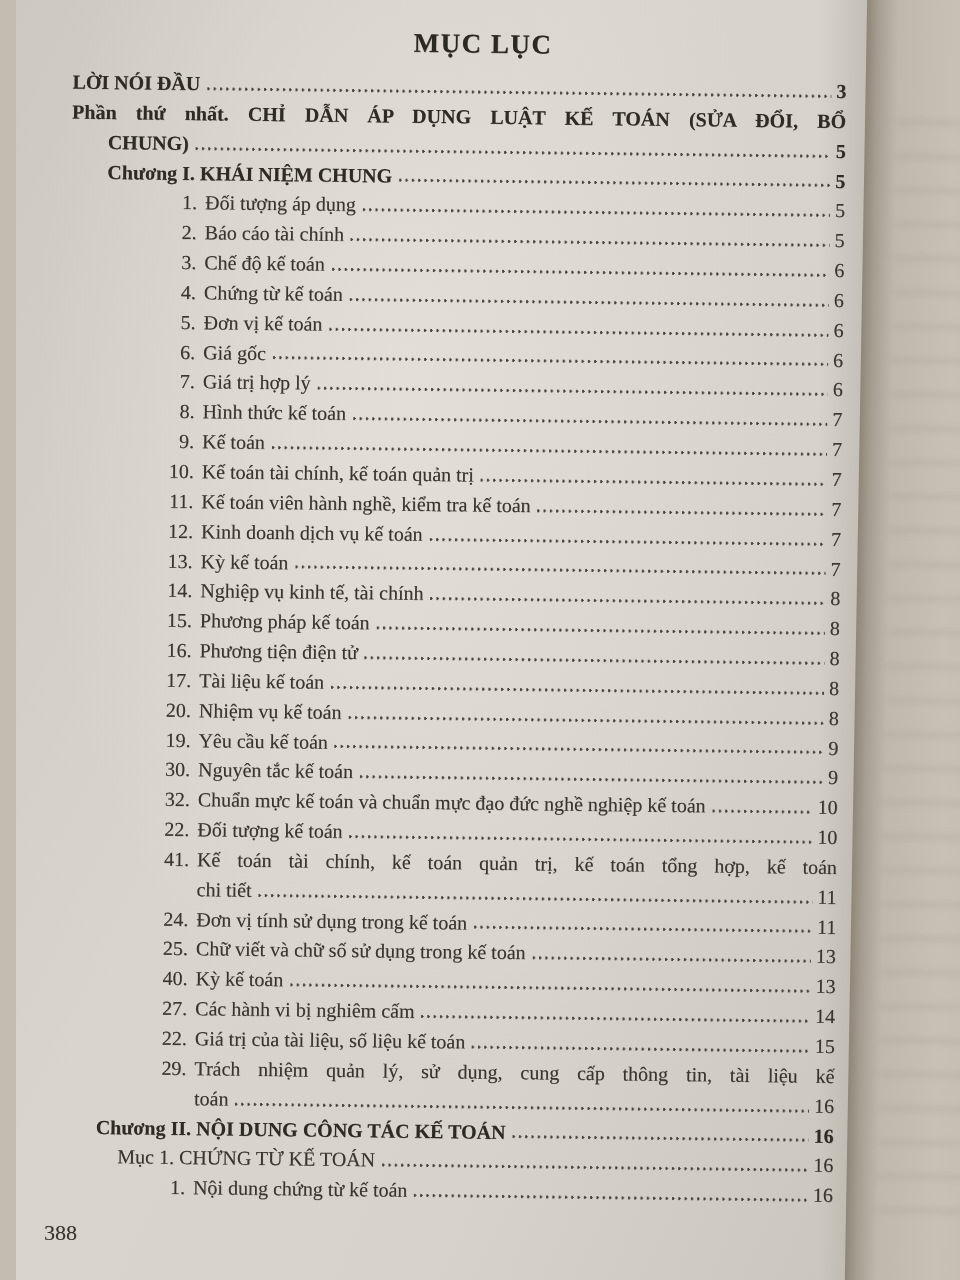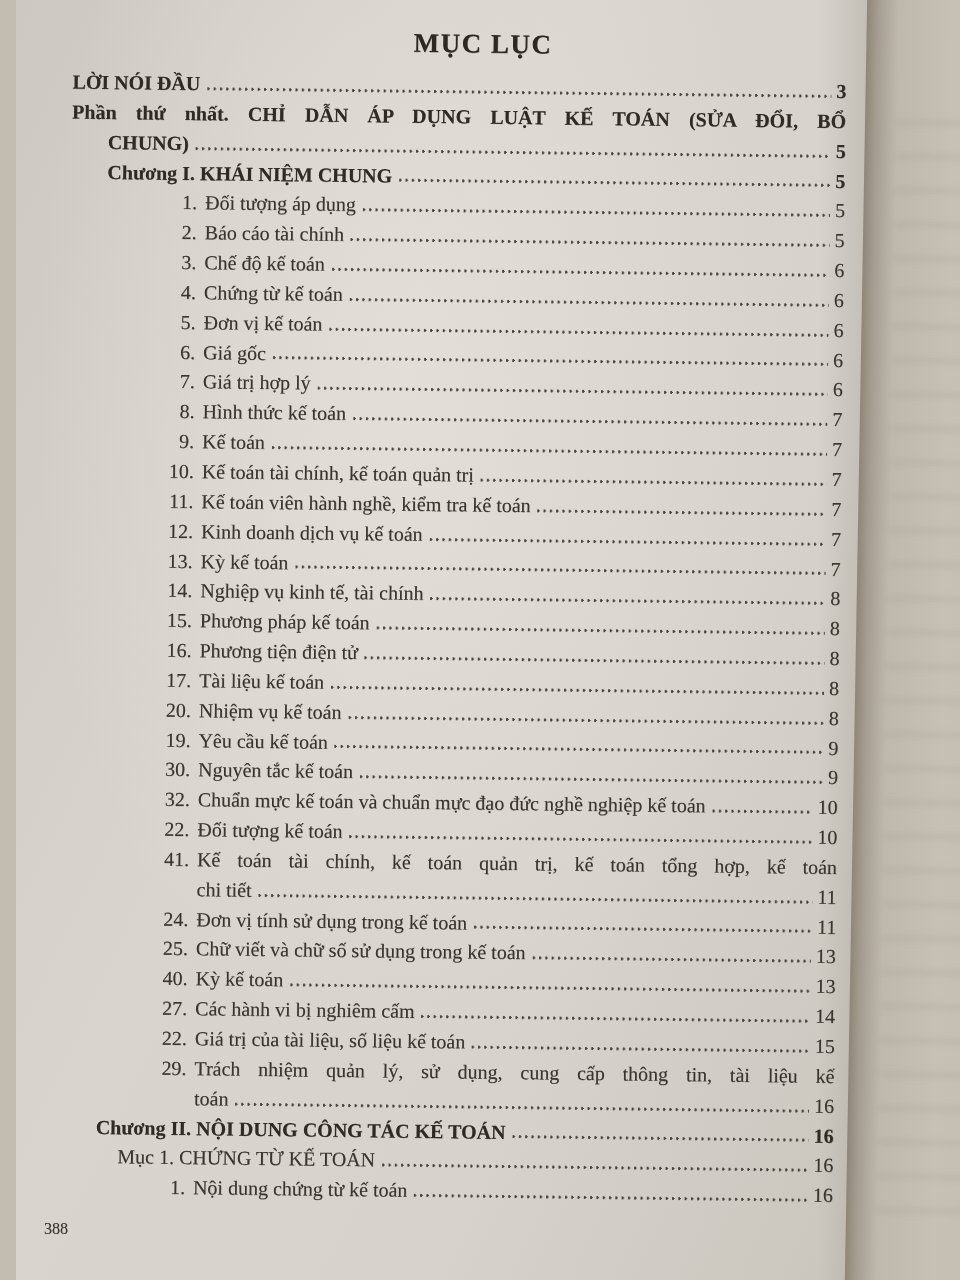--- a/index.html
+++ b/index.html
@@ -58,21 +58,21 @@
   }
   .pg { text-align:right; padding-left:2px; }
   .lvl-h1 { margin-left:50px; }
   .lvl-h2 { margin-left:86px; }
   .lvl-h3 { margin-left:108px; }
   .lvl-item { margin-left:142px; }
   .lvl-cont-h2 { margin-left:86px; }
   .lvl-cont-item { margin-left:184px; }
   .wrap1 .label { flex:1; white-space:normal; text-align:justify; text-align-last:justify; }
   .folio {
-    position:absolute; left:28px; top:1220px; font-size:16px; color:#3a362f;
+    position:absolute; left:28px; top:1220px; font-size:22px; color:#3a362f;
     text-shadow:0.3px 0.3px 0.5px rgba(60,55,48,.45);
   }
 </style>
 </head>
 <body>
 
 <div class="sheet">
   <div class="content">
     <div class="title">MỤC LỤC</div>
     <div id="toc">

